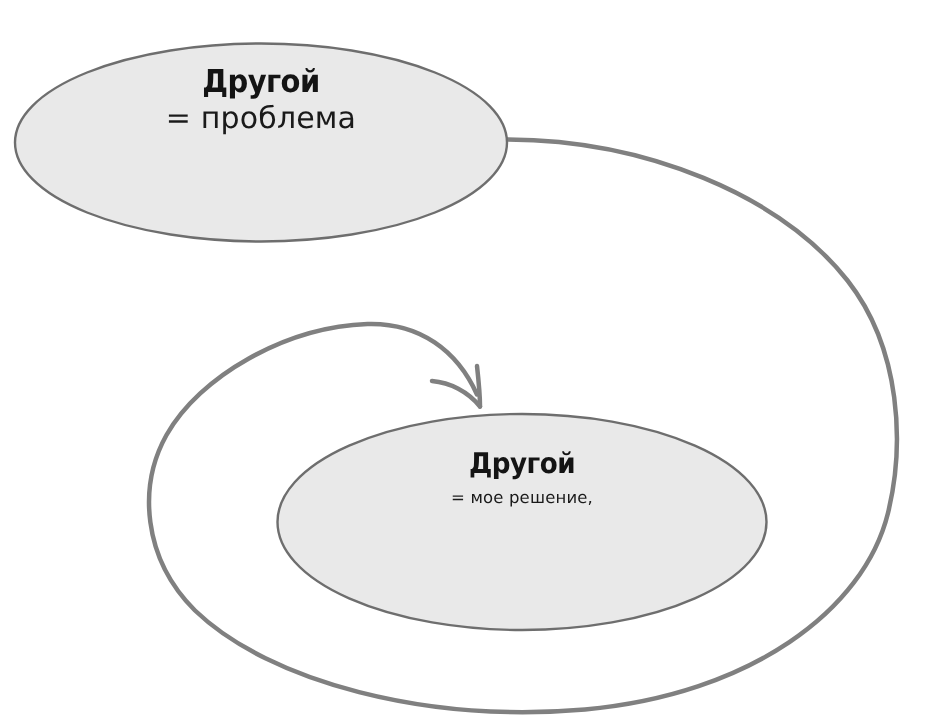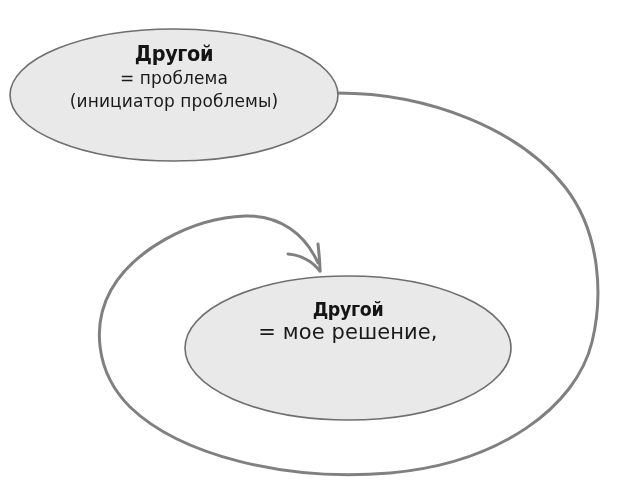--- a/index.html
+++ b/index.html
@@ -54,36 +54,36 @@
   #upper-label {
     left: 10px;
     top: 30px;
     width: 328px;
   }
   #upper-label .label-title {
     font-size: 21px;
     line-height: 25px;
   }
   #upper-label .label-line {
-    font-size: 17px;
+    font-size: 20px;
     line-height: 23px;
     letter-spacing: 0.1px;
   }
   
   #lower-label {
     left: 185px;
     top: 286px;
     width: 326px;
   }
   #lower-label .label-title {
     font-size: 19px;
     line-height: 23px;
   }
   #lower-label .label-line {
-    font-size: 21px;
+    font-size: 11px;
     line-height: 22px;
     letter-spacing: 0.1px;
   }
 </style>
 </head>
 <body style="background: rgb(255, 255, 255);">
 
 <div id="diagram-root">
 
   <svg id="diagram-canvas" viewBox="0 0 618 480" xmlns="http://www.w3.org/2000/svg">
@@ -101,21 +101,20 @@
     <path id="arrow-head-right" d="M 318 232 C 319 241, 320 250, 320 259" fill="none" stroke="#808080" stroke-width="3" stroke-linecap="round"></path>
 
     <ellipse id="upper-ellipse" cx="174" cy="83" rx="164" ry="66" fill="#e9e9e9" stroke="#6e6e6e" stroke-width="1.6"></ellipse>
 
     <ellipse id="lower-ellipse" cx="348" cy="336" rx="163" ry="72" fill="#e9e9e9" stroke="#6e6e6e" stroke-width="1.6"></ellipse>
   </svg>
 
   <div class="node-label" id="upper-label" style="color: rgb(20, 20, 20);">
     <div class="label-title">Другой</div>
     <div class="label-line">= проблема</div>
-    <div class="label-line">(инициатор проблемы)</div>
   </div>
 
   <div class="node-label" id="lower-label" style="color: rgb(20, 20, 20);">
     <div class="label-title">Другой</div>
     <div class="label-line">= мое решение,</div>
   </div>
 
 </div>
 
 </body></html>

